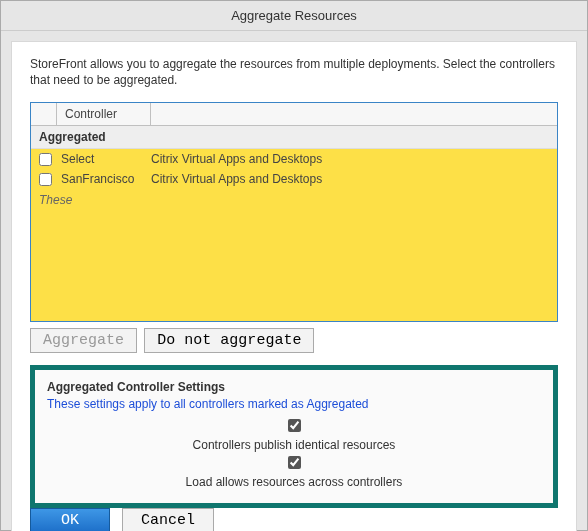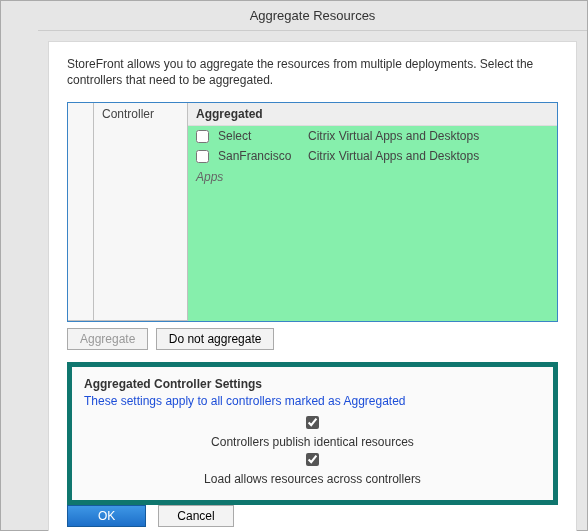--- a/index.html
+++ b/index.html
@@ -11,21 +11,20 @@
       width: 588px;
       height: 531px;
       overflow: hidden;
     }
     .outer {
       border: 1px solid #aaa;
       height: 100%;
       display: flex;
       flex-direction: column;
       background: #e6e6e6;
-      padding-left: 37px;
     }
     .titlebar {
       height: 30px;
       line-height: 30px;
       text-align: center;
       font-size: 13px;
       color: #333;
       border-bottom: 1px solid #ccc;
     }
     .inner {
@@ -40,20 +39,21 @@
     .intro {
       font-size: 12px;
       color: #333;
       line-height: 1.35;
       margin-bottom: 14px;
     }
     .table-wrap {
       border: 1px solid #3a84c6;
       height: 220px;
       display: flex;
+      flex-direction: column;
     }
     .head-row {
       display: flex;
       border-bottom: 1px solid #c0c0c0;
       background: #f7f7f7;
     }
     .head-cell {
       padding: 4px 8px;
       border-right: 1px solid #c0c0c0;
       color: #444;
@@ -75,34 +75,34 @@
       color: #444;
     }
     .data-cb { width: 18px; margin-right: 4px; display:flex; align-items:center; }
     .data-ctrl { width: 90px; }
     .data-type { flex: 1; }
     .none-row {
       padding: 4px 8px;
       font-style: italic;
       color: #666;
     }
-    .table-body { flex: 1; background: #86efac; }
+    .table-body { flex: 1; background: #fde047; }
     input[type="checkbox"] {
       width: 13px; height: 13px;
       accent-color: #555;
     }
     .btn-row {
       margin-top: 6px;
     }
     .btn {
       border: 1px solid #aaa;
       background: #f3f3f3;
       padding: 3px 12px;
-      font-size: 12px;
-      font-family: Liberation Sans, sans-serif;
+      font-size: 15px;
+      font-family: Liberation Mono, monospace;
       cursor: pointer;
       margin-right: 4px;
     }
     .btn:disabled {
       color: #999;
       cursor: default;
     }
     .settings-box {
       margin-top: 12px;
       border: 5px solid #0f766e;
@@ -160,21 +160,21 @@
         </div>
 
         <div class="data-row">
           <span class="data-cb">
             <input type="checkbox" style="">
           </span>
           <span class="data-ctrl">SanFrancisco</span>
           <span class="data-type">Citrix Virtual Apps and Desktops</span>
         </div>
 
-        <div class="none-row">Apps</div>
+        <div class="none-row">These</div>
       </div>
     </div>
 
     <div class="btn-row">
       <button class="btn" disabled="">Aggregate</button>
       <button class="btn">Do not aggregate</button>
     </div>
 
     <div class="settings-box">
       <div class="settings-title">Aggregated Controller Settings</div>

